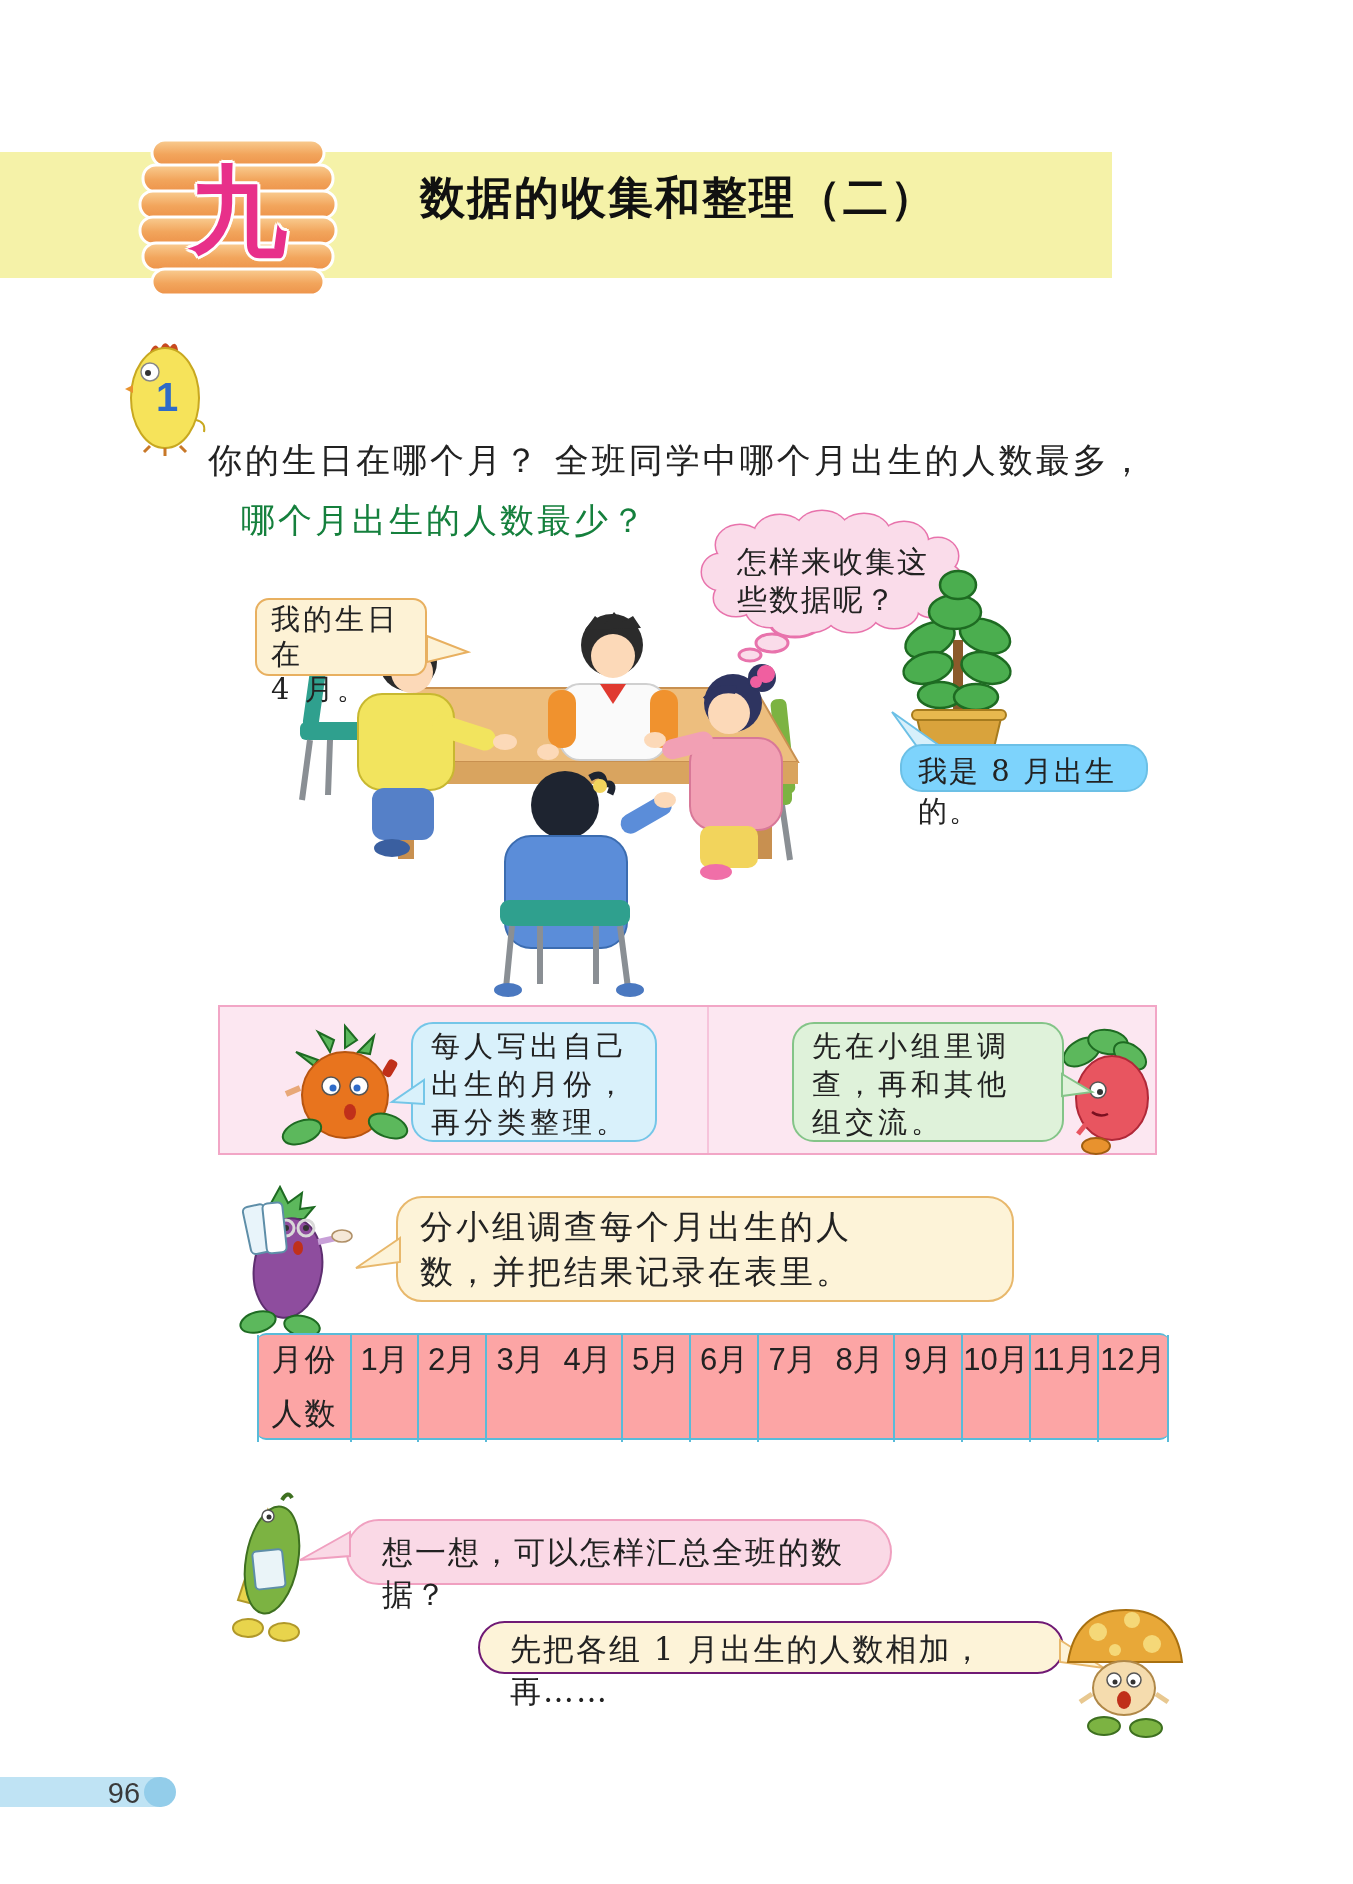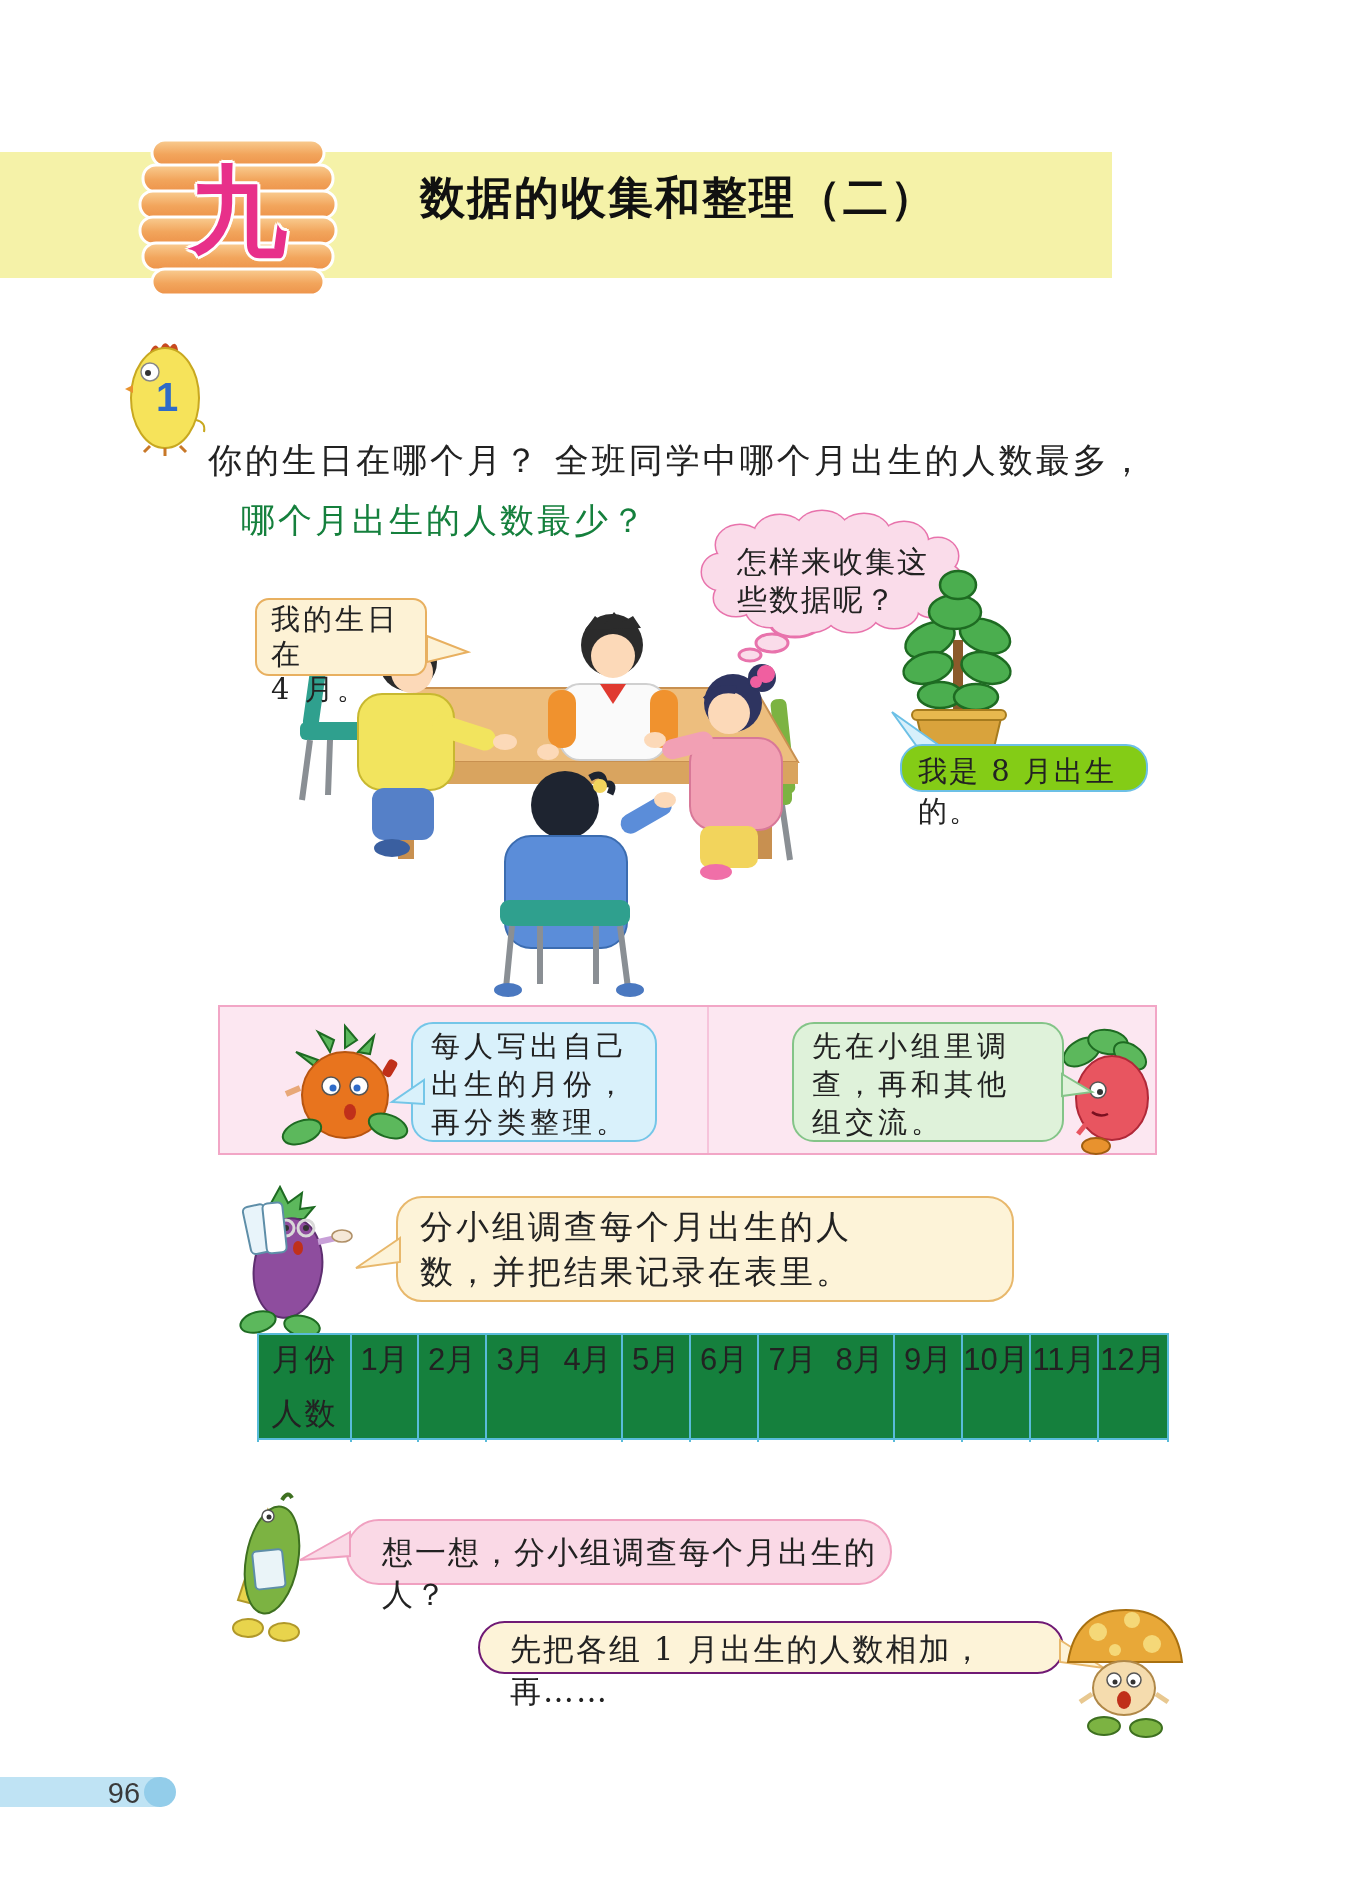--- a/index.html
+++ b/index.html
@@ -26,21 +26,21 @@
 
   
   .bubble { position:absolute; font-family:"DejaVu Serif", serif; color:#222; }
   .bubble .ln { display:block; }
 
   .thought-text { left:737px; top:543px; width:230px; font-size:30px; line-height:38px; letter-spacing:2px; }
 
   .boy-bubble { left:255px; top:598px; width:172px; height:78px; background:#FDF2D5;
     border:2px solid #E8B060; border-radius:14px; padding:2px 0 0 14px;
     font-size:29px; line-height:35px; letter-spacing:3px; }
-  .girl-bubble { left:900px; top:744px; width:248px; height:48px; background:#84cc16;
+  .girl-bubble { left:900px; top:744px; width:248px; height:48px; background:#7dd3fc;
     border:2px solid #6CC0E6; border-radius:22px; padding:6px 0 0 16px;
     font-size:29px; letter-spacing:2px; }
 
   
   .pink-panel { position:absolute; left:218px; top:1005px; width:939px; height:150px;
     background:#FCE7F1; border:2px solid #F2A6C6; }
   .pink-panel .divider { position:absolute; left:487px; top:0; width:2px; height:146px; background:#F6C4DB; }
   .panel-blue-bubble { left:411px; top:1022px; width:246px; height:120px; background:#D9F1FB;
     border:2px solid #74C6E8; border-radius:22px; padding:3px 0 0 18px;
     font-size:29px; line-height:38px; letter-spacing:4px; }
@@ -48,23 +48,23 @@
     border:2px solid #84C488; border-radius:22px; padding:3px 0 12px 18px;
     font-size:29px; line-height:38px; letter-spacing:4px; }
 
   
   .survey-bubble { left:396px; top:1196px; width:618px; height:106px; background:#FDF3D8;
     border:2px solid #E8B86C; border-radius:26px; padding:6px 0 0 22px;
     font-size:33px; line-height:45px; letter-spacing:3px; }
 
   
   .month-table { position:absolute; left:257px; top:1333px; width:912px; height:107px;
-    background:#15803d; display:grid;
+    background:#fca5a5; display:grid;
     grid-template-columns:95px 67px 68px 136px 68px 68px 136px 68px 68px 68px 70px;
-    grid-template-rows:50px 57px; border-top:2px solid #59BBD9; border-bottom:2px solid #59BBD9; }
+    grid-template-rows:50px 57px; border-top:2px solid #59BBD9; border-bottom:2px solid #59BBD9;border-radius:9px; }
   .tcell { border-right:2px solid #59BBD9; display:flex; align-items:center; justify-content:center;
     font-family:"Liberation Sans", sans-serif; font-size:31px; color:#222; }
   .tcell.first { border-left:2px solid #59BBD9; font-family:"DejaVu Serif", serif; }
   .tcell.wide { justify-content:space-around; }
   .tcell.hdr { font-family:"DejaVu Serif", serif; letter-spacing:2px; }
 
   
   .think-bubble { left:346px; top:1519px; width:546px; height:66px; background:#FAD9E6;
     border:2px solid #F0A0C0; border-radius:33px; padding:11px 0 0 34px;
     font-size:31px; letter-spacing:2px; }
@@ -371,21 +371,21 @@
     <path d="M238 1600 L268 1510 L288 1545 L268 1608 Z" fill="#E8D44C" stroke="#B0982A" stroke-width="2"></path>
     <ellipse cx="272" cy="1560" rx="26" ry="54" fill="#7CB342" stroke="#3E7020" stroke-width="2" transform="rotate(10 272 1560)"></ellipse>
     <circle cx="268" cy="1516" r="6" fill="#fff" stroke="#555" stroke-width="1.5"></circle>
     <circle cx="269" cy="1517" r="2.5" fill="#333"></circle>
     <path d="M282 1500 q6 -10 10 -2" stroke="#3E7020" stroke-width="4" fill="none"></path>
     <rect x="252" y="1552" width="30" height="38" rx="4" fill="#EAF4F8" stroke="#5E8EA8" stroke-width="2" transform="rotate(-6 252 1552)"></rect>
     <ellipse cx="248" cy="1628" rx="15" ry="9" fill="#E8D44C" stroke="#B0982A" stroke-width="2"></ellipse>
     <ellipse cx="284" cy="1632" rx="15" ry="9" fill="#E8D44C" stroke="#B0982A" stroke-width="2"></ellipse>
   </svg>
   <div class="bubble think-bubble">
-    <span class="ln">想一想，分小组调查每个月出生的人？</span>
+    <span class="ln">想一想，可以怎样汇总全班的数据？</span>
   </div>
   <svg class="abs" style="left:295px;top:1525px;width:60px;height:50px" viewBox="295 1525 60 50">
     <path d="M350 1532 L300 1560 L350 1556 Z" fill="#FAD9E6" stroke="#F0A0C0" stroke-width="2"></path>
   </svg>
 
   <div class="bubble hint-bubble">
     <span class="ln">先把各组 1 月出生的人数相加，再……</span>
   </div>
   <svg class="abs" style="left:1055px;top:1630px;width:60px;height:50px" viewBox="1055 1630 60 50">
     <path d="M1060 1640 L1104 1668 L1060 1662 Z" fill="#FDF3D8" stroke="#E8B86C" stroke-width="2"></path>

